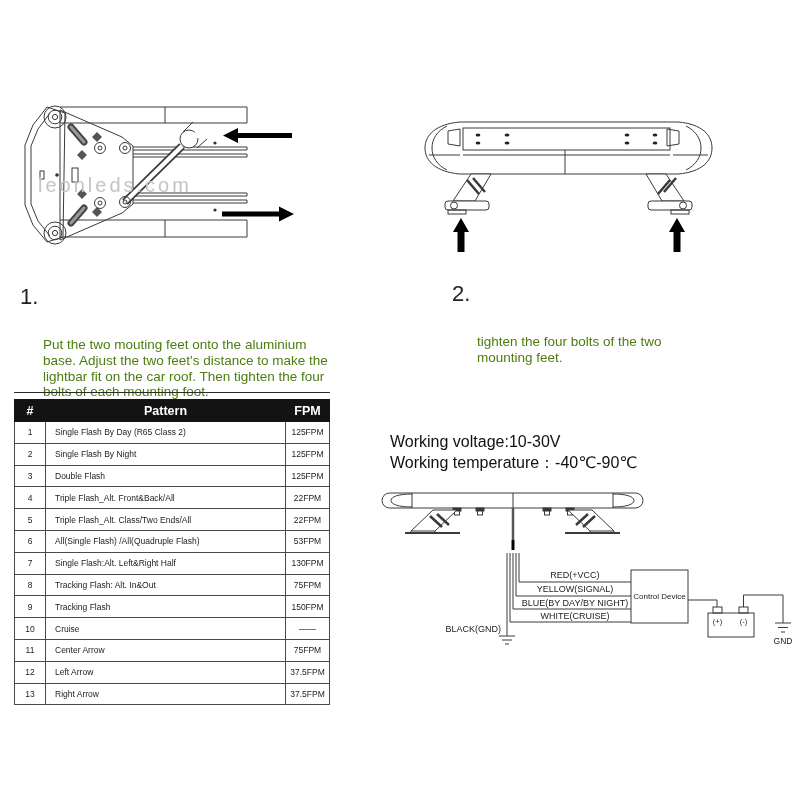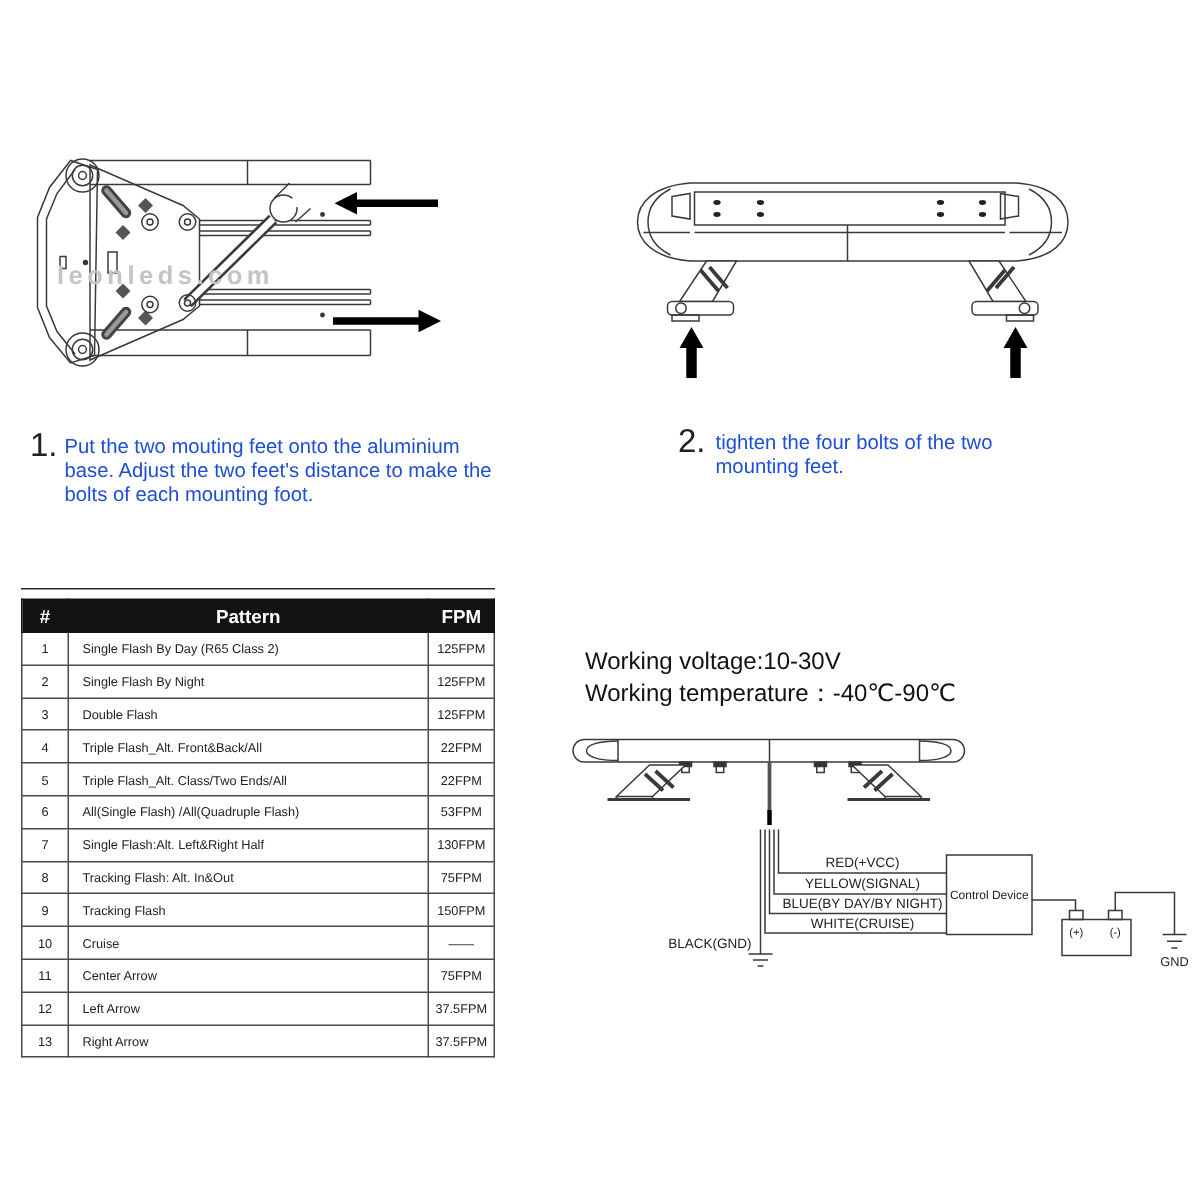--- a/index.html
+++ b/index.html
@@ -3,24 +3,24 @@
 <meta charset="utf-8">
 <style>
   html,body{margin:0;padding:0;}
   body{
     width:800px;height:800px;position:relative;background:#ffffff;
     font-family:"Liberation Sans","DejaVu Sans",sans-serif;color:#1c1c1c;
     overflow:hidden;
   }
   .abs{position:absolute;}
   .watermark{
-    font-size:17px;letter-spacing:3px;color:#c4c4c4;font-weight:bold;
+    font-size:20px;letter-spacing:3px;color:#c4c4c4;font-weight:normal;
   }
   .step-num{font-size:22px;color:#222;}
-  .step-text{font-size:13.5px;line-height:15.8px;color:#1d4ed8;}
+  .step-text{font-size:13.5px;line-height:15.8px;color:#4d7c0f;margin-top:47px;}
   .specs{font-size:16px;line-height:21px;color:#111;}
   
   .tbl-wrap{
     left:14px;top:392px;width:316px;border-top:1.5px solid #2b2b2b;
   }
   table.pattern{
     width:316px;border-collapse:collapse;margin-top:6px;
     table-layout:fixed;
   }
   table.pattern th{
@@ -132,20 +132,21 @@
     <rect x="256" y="112" width="18" height="4"></rect>
   </g>
   <polygon fill="#000" points="46,120 54,134 49.5,134 49.5,154 42.5,154 42.5,134 38,134"></polygon>
   <polygon fill="#000" points="262,120 270,134 265.5,134 265.5,154 258.5,154 258.5,134 254,134"></polygon>
 </svg>
 
 <div class="abs step-num" style="left:20px;top:284px">1.</div>
 <div class="abs step-text" style="left:43px;top:290px">
   <div>Put the two mouting feet onto the aluminium</div>
   <div>base. Adjust the two feet's distance to make the</div>
+  <div>lightbar fit on the car roof. Then tighten the four</div>
   <div>bolts of each mounting foot.</div>
 </div>
 
 <div class="abs step-num" style="left:452px;top:281px">2.</div>
 <div class="abs step-text" style="left:477px;top:287px">
   <div>tighten the four bolts of the two</div>
   <div>mounting feet.</div>
 </div>
 
 <div class="abs tbl-wrap">

